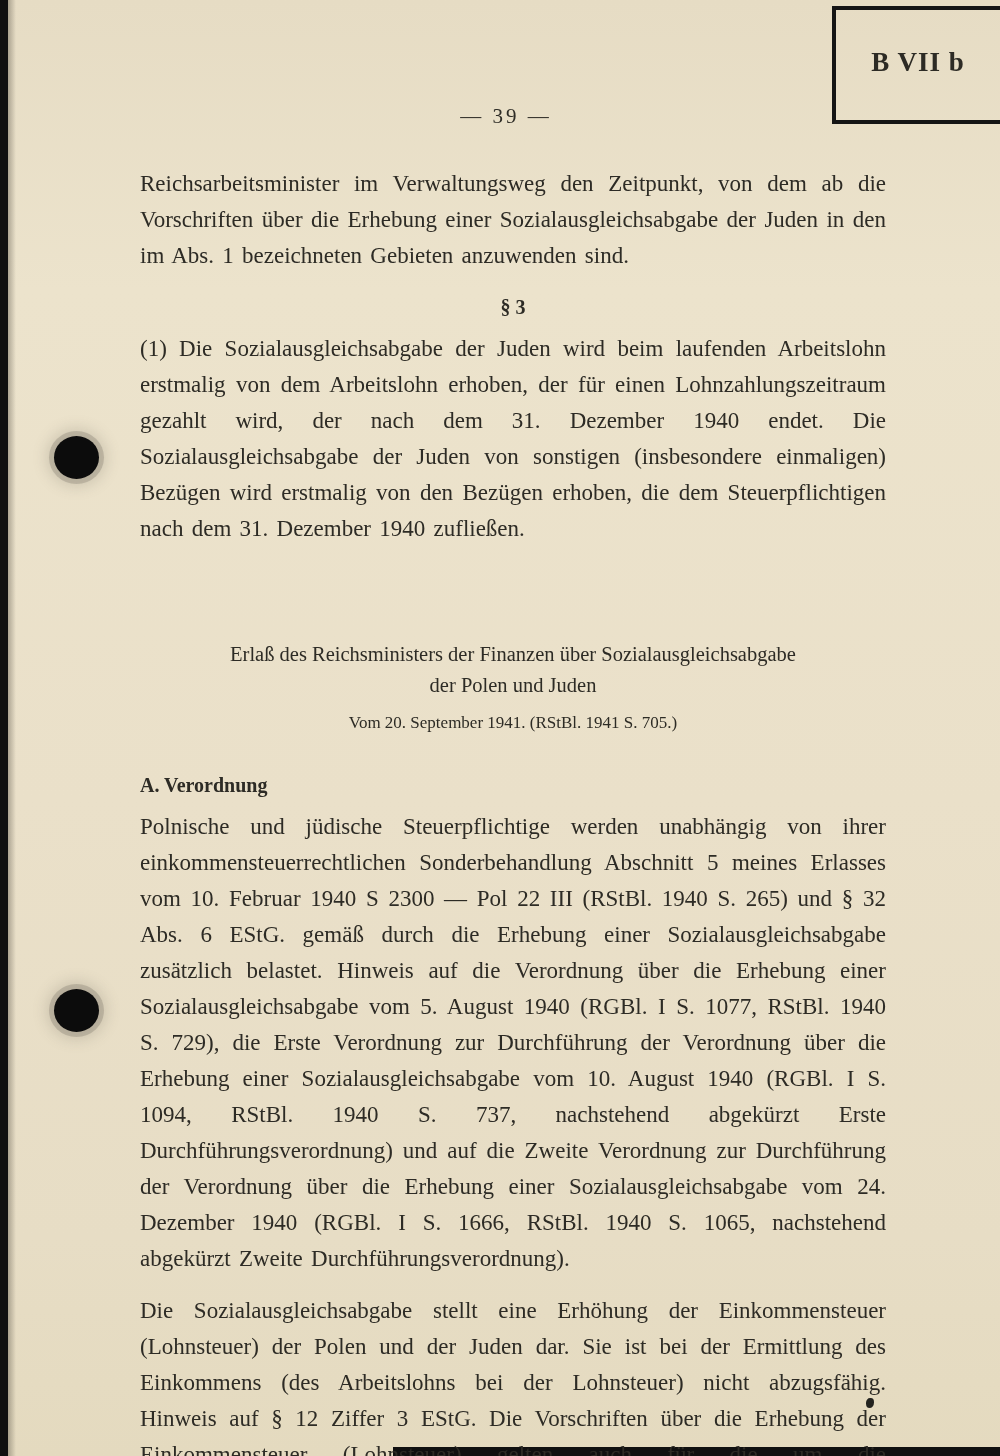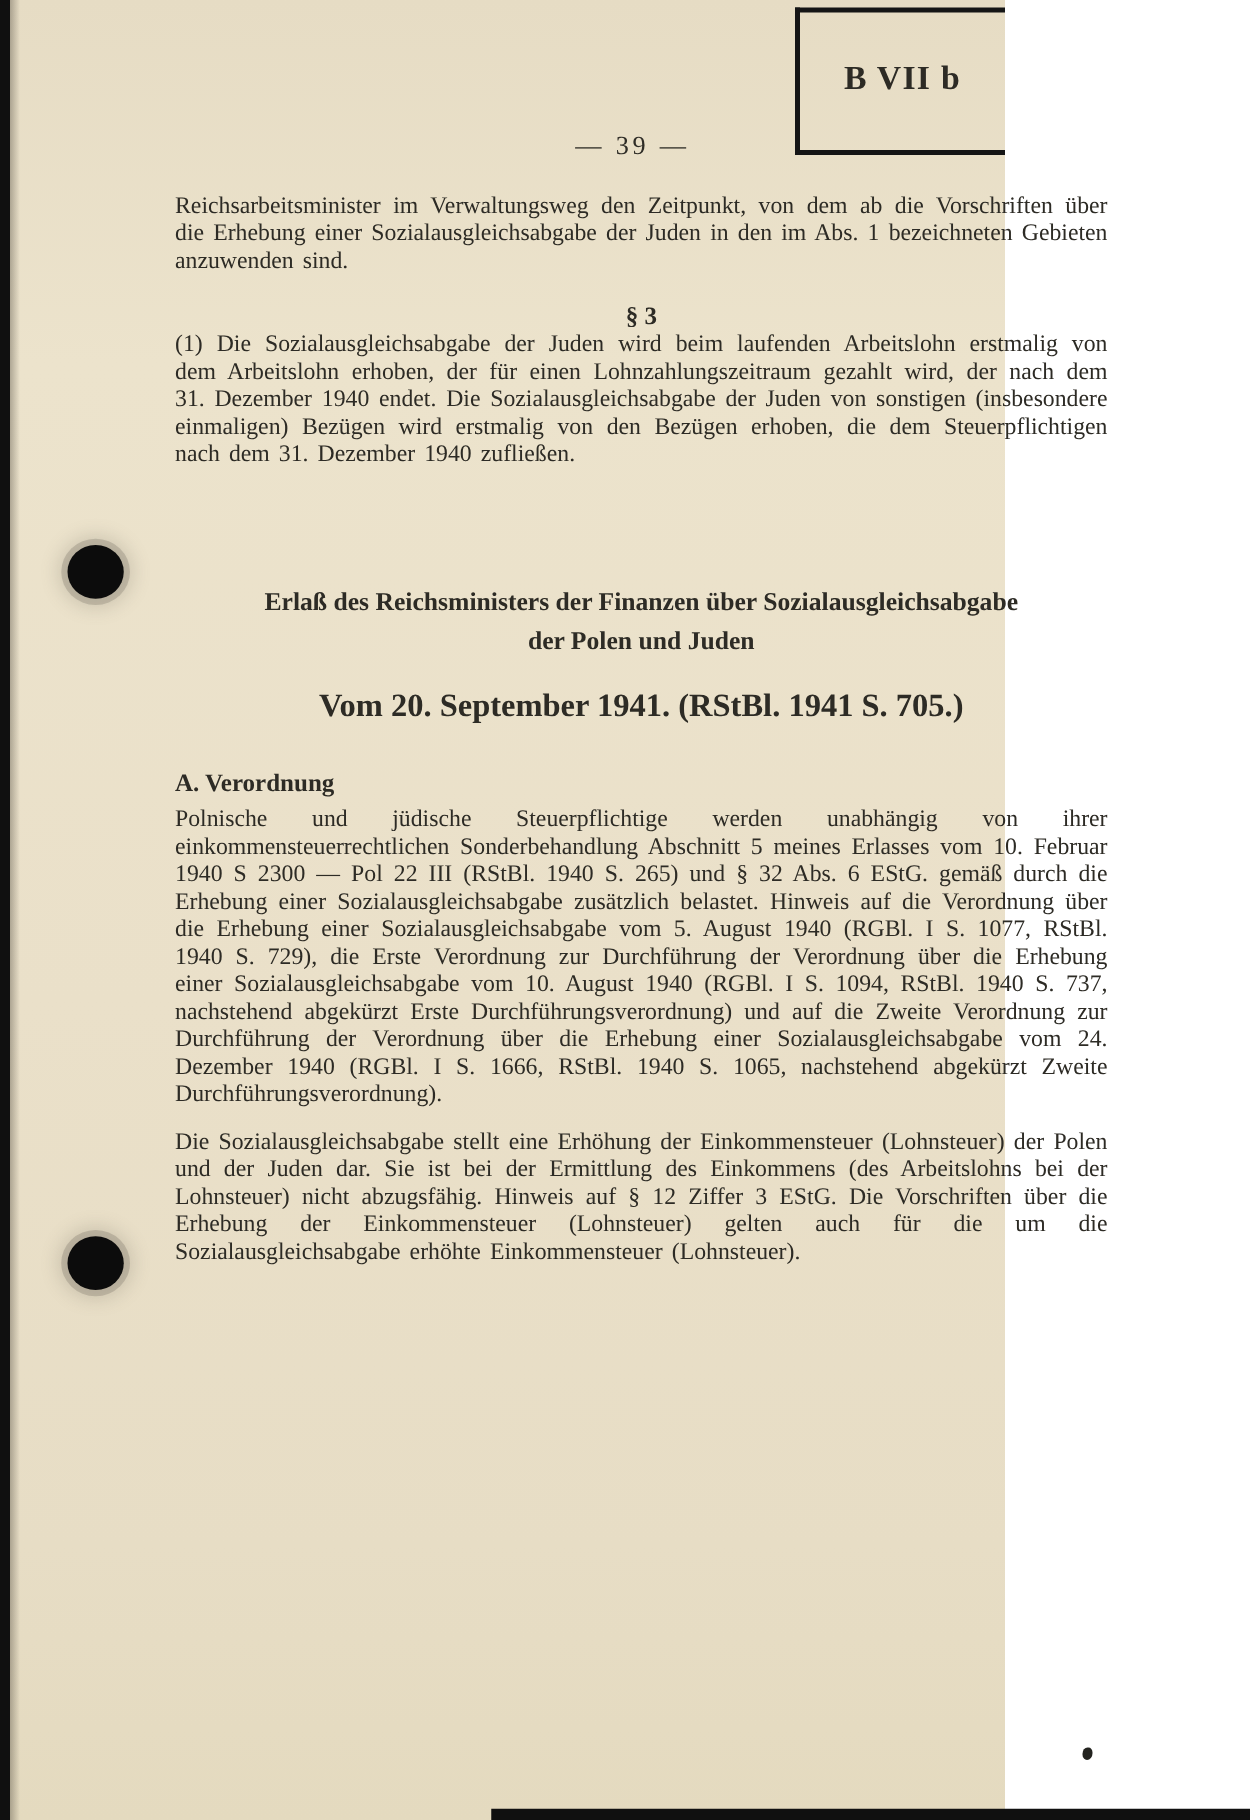--- a/index.html
+++ b/index.html
@@ -7,21 +7,21 @@
     padding: 0;
   }
   body {
     width: 1000px;
     height: 1456px;
     overflow: hidden;
     font-family: "Liberation Serif", "DejaVu Serif", serif;
   }
   .page {
     position: relative;
-    width: 804px;
+    width: 1000px;
     height: 1456px;
     background: linear-gradient(180deg, #e6dcc4 0%, #ece3cc 20%, #eae0c9 55%, #e7ddc5 85%, #e4dabf 100%);
     color: #2d2b25;
   }
   
   .scan-edge-left {
     position: absolute;
     left: 0; top: 0;
     width: 8px; height: 100%;
     background: #101010;
@@ -83,48 +83,48 @@
     letter-spacing: 3px;
     color: #2f2d27;
   }
   
   .content {
     position: absolute;
     left: 140px; top: 154px;
     width: 746px;
   }
   .body-text {
-    margin: 0 0 16px 0;
-    font-size: 19px;
-    line-height: 22px;
+    margin: 12px 0 16px 0;
+    font-size: 23px;
+    line-height: 36px;
     text-align: justify;
     word-spacing: 2.5px;
   }
   .section-number {
     margin-top: 22px;
     text-align: center;
     font-size: 20px;
     font-weight: bold;
   }
   .section-title {
     margin: 2px 0 8px 0;
     text-align: center;
     font-size: 20px;
     font-weight: bold;
   }
   .decree-title {
     margin-top: 92px;
     text-align: center;
-    font-weight: bold;
+    font-weight: normal;
     font-size: 20.5px;
     line-height: 31px;
   }
   .decree-date {
-    margin-top: 20px;
-    font-size: 26px;
+    margin-top: 6px;
+    font-size: 17px;
   }
   .subsection-heading {
     margin: 36px 0 6px 0;
     font-weight: bold;
     font-size: 20px;
   }
 </style>
 </head>
 <body>
 

